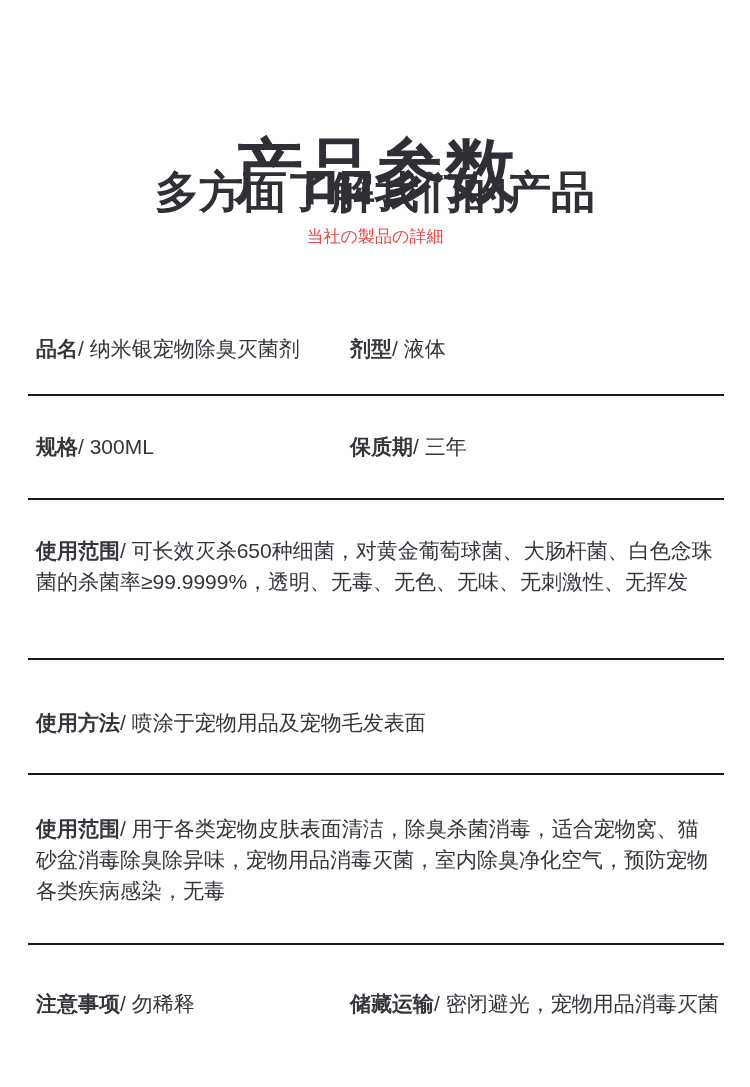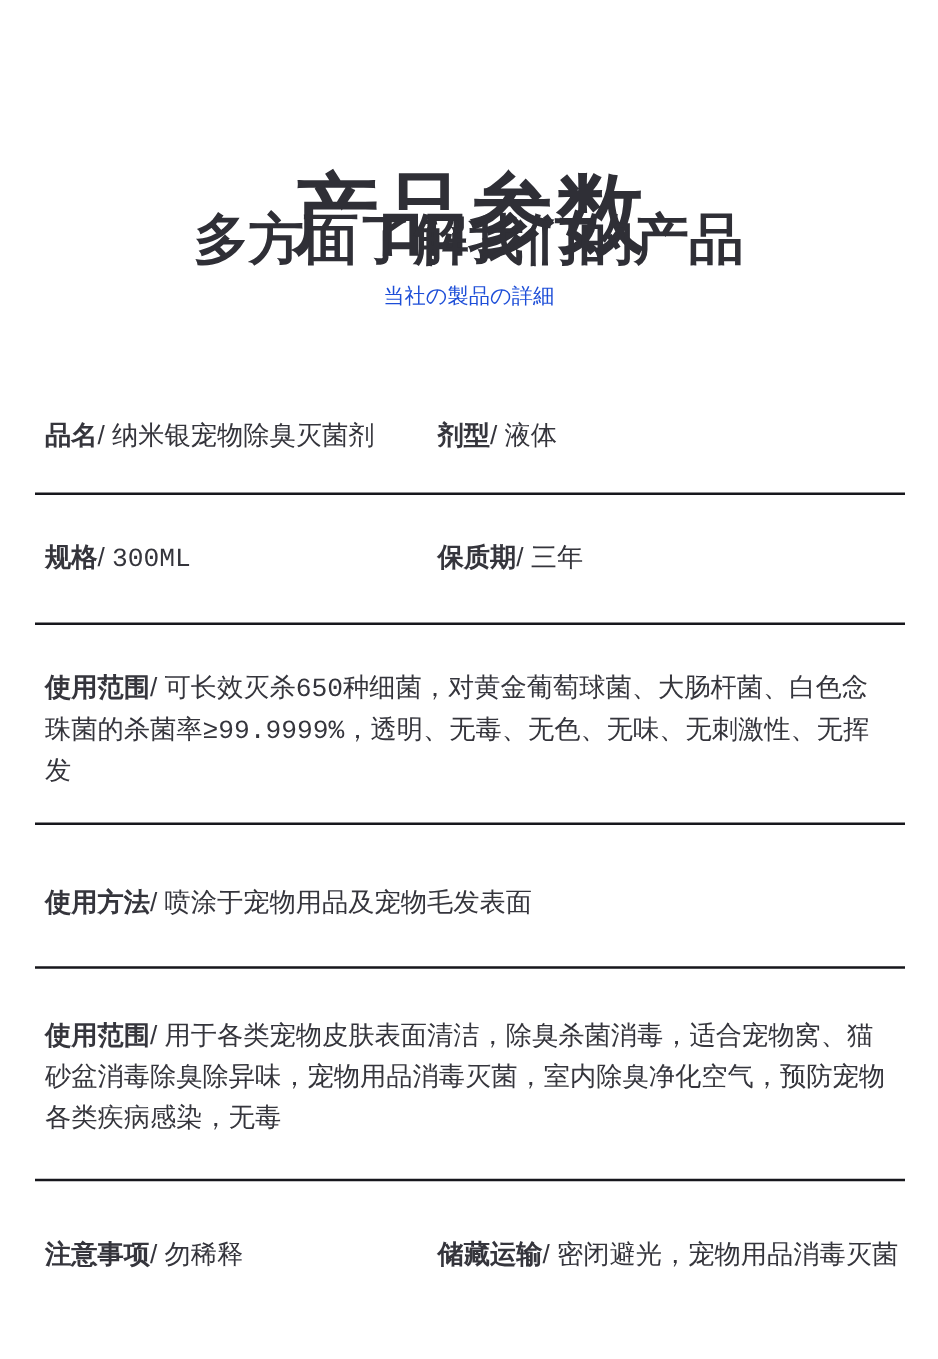--- a/index.html
+++ b/index.html
@@ -32,41 +32,41 @@
     font-weight: 700;
     color: #2f2f36;
   }
   .page-note {
     position: absolute;
     top: 225px; left: 0; right: 0;
     text-align: center;
     font-size: 17px;
     line-height: 24px;
     font-weight: 400;
-    color: #1d4ed8;
+    color: #ef4444;
   }
   
   .row { position: absolute; left: 0; right: 0; }
   .cell {
     position: absolute;
     left: 36px;
     top: 0;
     margin: 0;
     font-size: 21px;
     line-height: 31px;
     white-space: nowrap;
   }
   .cell.col2 { left: 350px; }
   .cell.wide {
     width: 678px;
     white-space: normal;
   }
   .lbl { font-weight: 700; margin-top: 36px; }
   .sep { font-weight: 400; }
-  .val { font-weight: 400; font-family: Liberation Mono, monospace; }
+  .val { font-weight: 400; }
   
   .hr {
     position: absolute;
     left: 28px;
     width: 696px;
     height: 2px;
     background: #17171c;
   }
 </style>
 </head>

